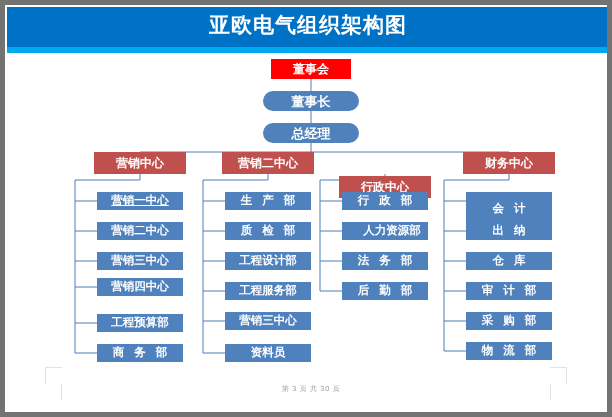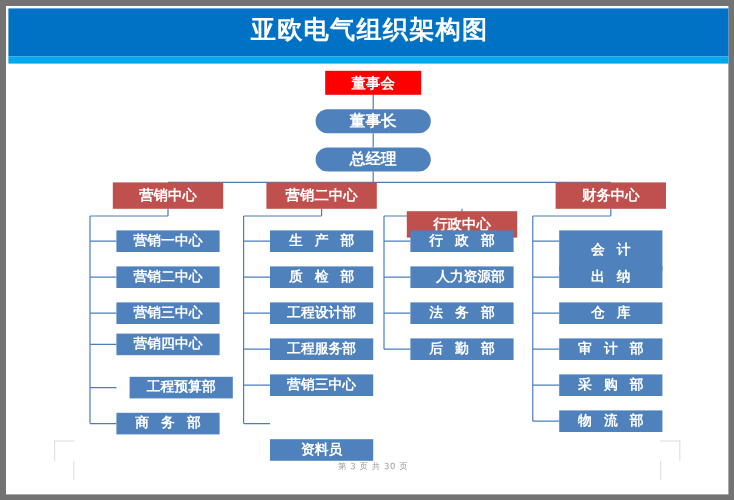--- a/index.html
+++ b/index.html
@@ -202,33 +202,33 @@
         <line x1="439" y1="178" x2="461" y2="178" stroke="#4a7ebb" stroke-width="1"></line>
         <line x1="439" y1="208" x2="461" y2="208" stroke="#4a7ebb" stroke-width="1"></line>
         <line x1="439" y1="238" x2="461" y2="238" stroke="#4a7ebb" stroke-width="1"></line>
         <line x1="439" y1="268" x2="461" y2="268" stroke="#4a7ebb" stroke-width="1"></line>
         <line x1="439" y1="298" x2="461" y2="298" stroke="#4a7ebb" stroke-width="1"></line>
       </svg>
   <div class="node root" style="left: 266px; top: 6px; width: 80px; height: 20px;">董事会</div>
       <div class="node exec" style="left: 258px; top: 38px; width: 96px; height: 20px;">董事长</div>
       <div class="node exec" style="left: 258px; top: 70px; width: 96px; height: 20px;">总经理</div>
       <div class="node center" style="left: 89px; top: 99px; width: 92px; height: 22px;">营销中心</div>
-      <div class="node leaf" style="left: 92px; top: 139px; width: 86px; height: 18px;">营销一中心</div>
+      <div class="node leaf" style="left: 92px; top: 139px; width: 86px; height: 18px; text-decoration: underline;">营销一中心</div>
       <div class="node leaf" style="left: 92px; top: 169px; width: 86px; height: 18px;">营销二中心</div>
       <div class="node leaf" style="left: 92px; top: 199px; width: 86px; height: 18px;">营销三中心</div>
       <div class="node leaf" style="left: 92px; top: 225px; width: 86px; height: 18px;">营销四中心</div>
-      <div class="node leaf" style="left: 103px; top: 261px; width: 86px; height: 18px;">工程预算部</div>
+      <div class="node leaf" style="left: 92px; top: 261px; width: 86px; height: 18px;">工程预算部</div>
       <div class="node leaf spaced" style="left: 92px; top: 291px; width: 86px; height: 18px;">商 务 部</div>
       <div class="node center" style="left: 217px; top: 99px; width: 92px; height: 22px;">营销二中心</div>
       <div class="node leaf spaced" style="left: 220px; top: 139px; width: 86px; height: 18px;">生 产 部</div>
       <div class="node leaf spaced" style="left: 220px; top: 169px; width: 86px; height: 18px;">质 检 部</div>
       <div class="node leaf" style="left: 220px; top: 199px; width: 86px; height: 18px;">工程设计部</div>
       <div class="node leaf" style="left: 220px; top: 229px; width: 86px; height: 18px;">工程服务部</div>
       <div class="node leaf" style="left: 220px; top: 259px; width: 86px; height: 18px;">营销三中心</div>
-      <div class="node leaf" style="left: 220px; top: 291px; width: 86px; height: 18px; margin-top: 22px;">资料员</div>
+      <div class="node leaf" style="left: 220px; top: 291px; width: 86px; height: 18px;">资料员</div>
       <div class="node center" style="left: 334px; top: 99px; width: 92px; height: 22px; margin-top: 24px;">行政中心</div>
       <div class="node leaf spaced" style="left: 337px; top: 139px; width: 86px; height: 18px;">行 政 部</div>
       <div class="node leaf" style="left: 337px; top: 169px; width: 86px; height: 18px; padding-left: 14px;">人力资源部</div>
       <div class="node leaf spaced" style="left: 337px; top: 199px; width: 86px; height: 18px;">法 务 部</div>
       <div class="node leaf spaced" style="left: 337px; top: 229px; width: 86px; height: 18px;">后 勤 部</div>
       <div class="node center" style="left: 458px; top: 99px; width: 92px; height: 22px;">财务中心</div>
       <div class="node leaf spaced" style="left: 461px; top: 139px; width: 86px; height: 34px;">会 计</div>
       <div class="node leaf spaced" style="left: 461px; top: 169px; width: 86px; height: 18px;">出 纳</div>
       <div class="node leaf spaced" style="left: 461px; top: 199px; width: 86px; height: 18px;">仓 库</div>
       <div class="node leaf spaced" style="left: 461px; top: 229px; width: 86px; height: 18px;">审 计 部</div>

